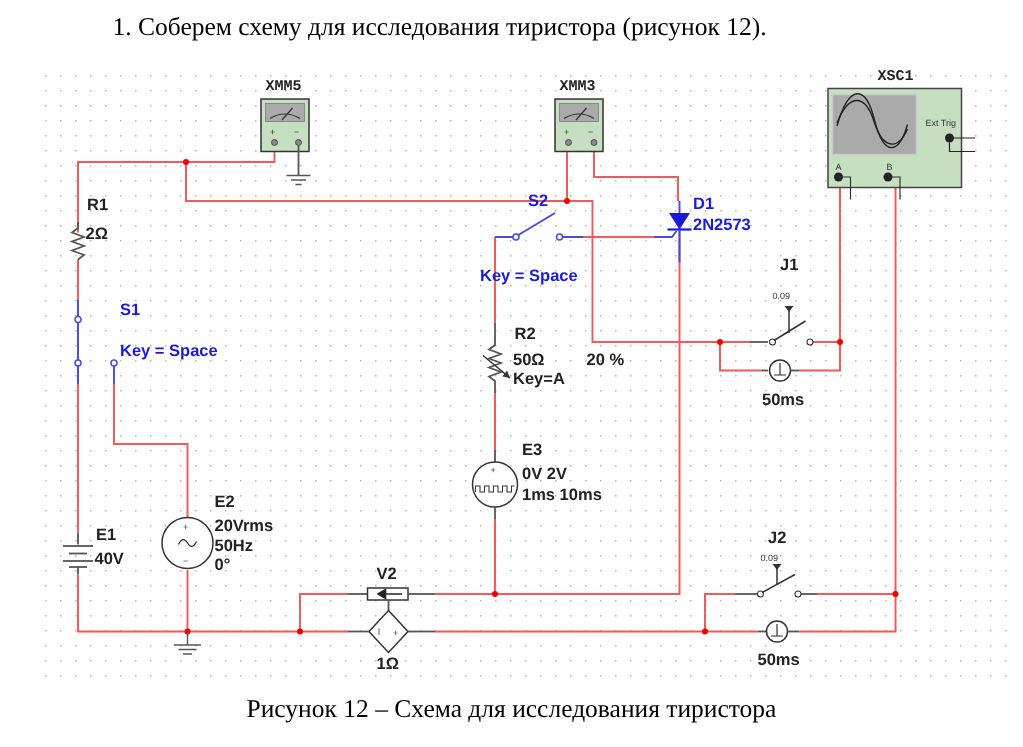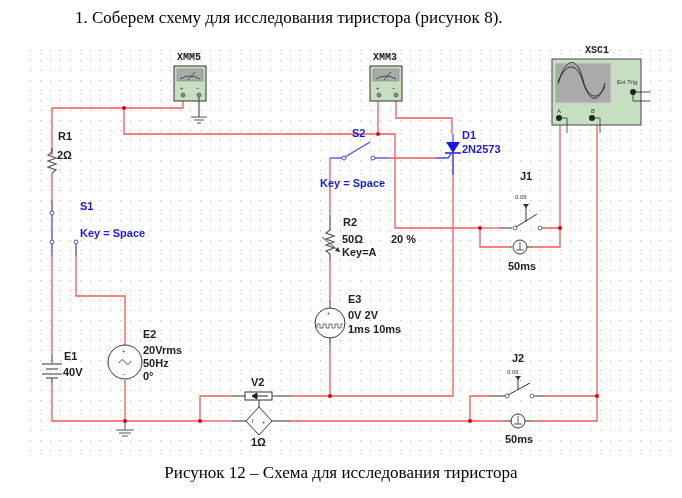--- a/index.html
+++ b/index.html
@@ -12,21 +12,21 @@
   .lbls{font-family:"Liberation Sans",sans-serif;font-size:6px;fill:#333;}
   .mono{font-family:"Liberation Mono",monospace;font-weight:bold;font-size:10px;fill:#222;}
   .w{stroke:#ef5a5a;stroke-width:1.3;fill:none;}
   .g{stroke:#555;stroke-width:1.2;fill:none;}
   .b{stroke:#4a4ae0;stroke-width:1.3;fill:none;}
   .dot{fill:#e00;}
 </style>
 </head>
 <body>
 
-<div class="heading">1. Соберем схему для исследования тиристора (рисунок 8).</div>
+<div class="heading">1. Соберем схему для исследования тиристора (рисунок 12).</div>
 
 <svg id="schem" width="682" height="498">
   <defs>
     <pattern id="grid" width="10" height="10" patternUnits="userSpaceOnUse">
       <rect x="0" y="0" width="1" height="1" fill="#b5b5b5"></rect>
     </pattern>
   </defs>
   <rect x="28" y="44" width="644" height="410" fill="url(#grid)"></rect>
 
   <g>

